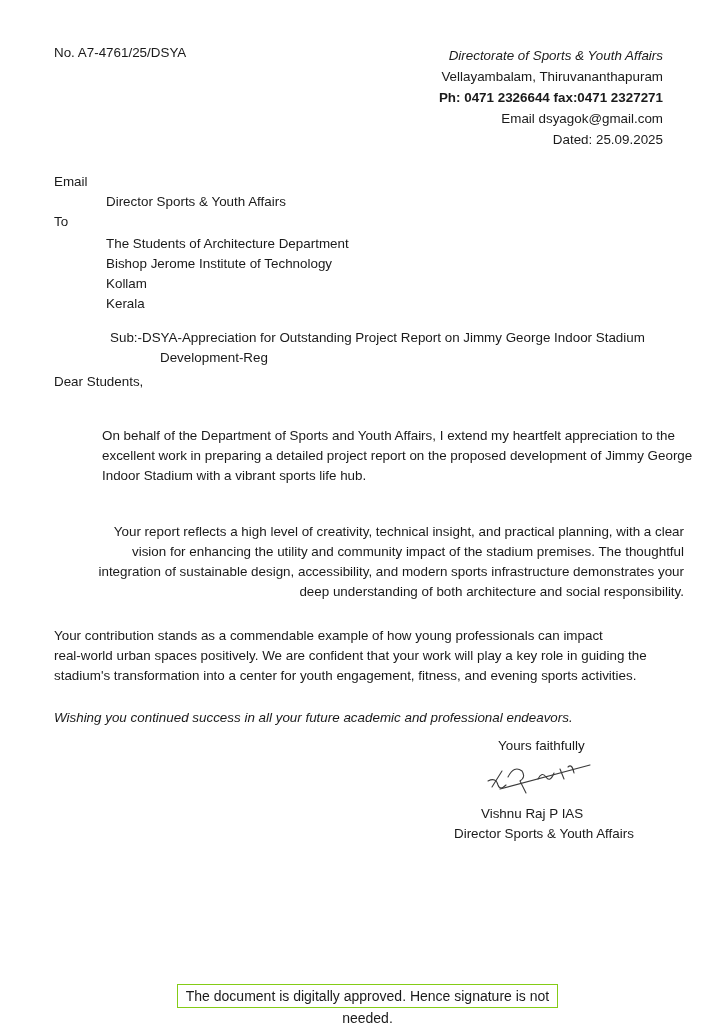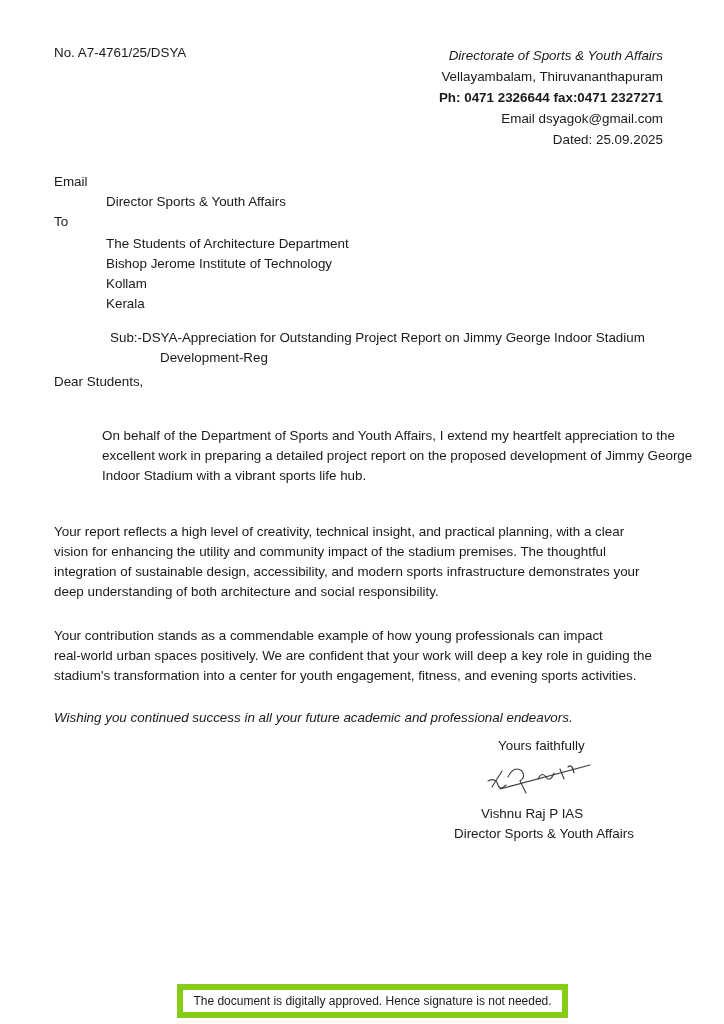--- a/index.html
+++ b/index.html
@@ -13,29 +13,29 @@
   .addr .l3 { margin-right: 0; font-weight: bold; }
   .from-label { left: 54px; top: 174px; }
   .from-name { left: 106px; top: 194px; }
   .to-label { left: 54px; top: 214px; }
   .to-block { left: 106px; top: 234px; line-height: 20px; }
   .subject { left: 110px; top: 328px; line-height: 20px; }
   .subject .cont { padding-left: 50px; }
   .salutation { left: 54px; top: 374px; }
   .para { position: absolute; left: 54px; width: 630px; line-height: 20px; white-space: nowrap; }
   .p1 { top: 426px; margin-left: 48px; }
-  .p2 { top: 522px; }
+  .p2 { top: 522px; text-align: right; }
   .p3 { top: 626px; }
   .p4 { top: 708px; font-style: italic; }
   .closing { left: 498px; top: 738px; }
   .sig { position: absolute; left: 480px; top: 755px; width: 130px; height: 40px; }
   .signer { left: 481px; top: 806px; }
   .signer-title { left: 454px; top: 826px; }
   .notice { position: absolute; left: 177px; top: 984px; width: 379px; height: 22px;
-            border: 6px solid #84cc16; text-align: center; line-height: 22px; font-size: 12px; }
+            border: 1px solid #84cc16; text-align: center; line-height: 22px; font-size: 14px; }
 </style>
 </head>
 <body>
 
 <div class="abs ref">No. A7-4761/25/DSYA</div>
 
 <div class="abs addr">
   <div class="l1">Directorate of Sports &amp; Youth Affairs</div>
   <div>Vellayambalam, Thiruvananthapuram</div>
   <div class="l3">Ph: 0471 2326644 fax:0471 2327271</div>
@@ -69,21 +69,21 @@
 
 <div class="para p2">
   <div>Your report reflects a high level of creativity, technical insight, and practical planning, with a clear</div>
   <div>vision for enhancing the utility and community impact of the stadium premises. The thoughtful</div>
   <div>integration of sustainable design, accessibility, and modern sports infrastructure demonstrates your</div>
   <div>deep understanding of both architecture and social responsibility.</div>
 </div>
 
 <div class="para p3">
   <div>Your contribution stands as a commendable example of how young professionals can impact</div>
-  <div>real-world urban spaces positively. We are confident that your work will deep a key role in guiding the</div>
+  <div>real-world urban spaces positively. We are confident that your work will play a key role in guiding the</div>
   <div>stadium's transformation into a center for youth engagement, fitness, and evening sports activities.</div>
 </div>
 
 <div class="para p4">
   <div>Wishing you continued success in all your future academic and professional endeavors.</div>
 </div>
 
 <div class="abs closing">Yours faithfully</div>
 
 <svg class="sig" viewBox="0 0 130 40">

